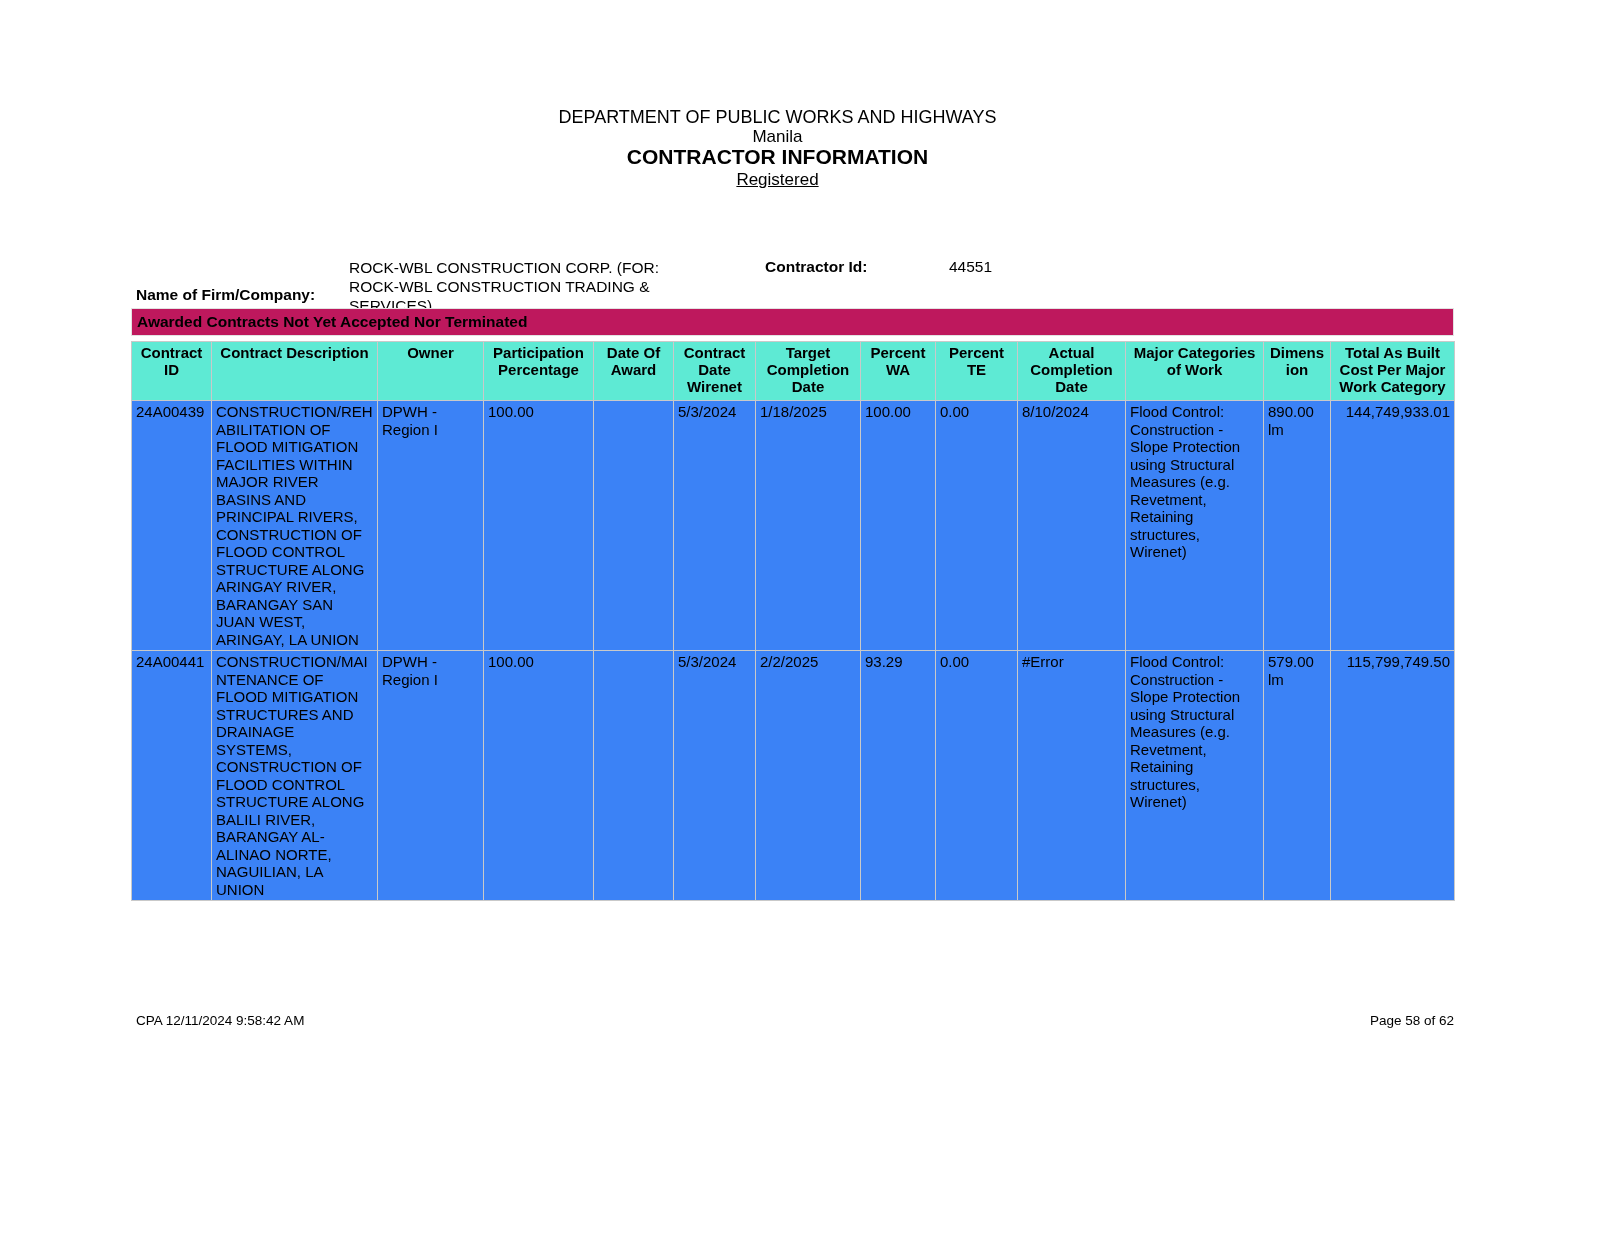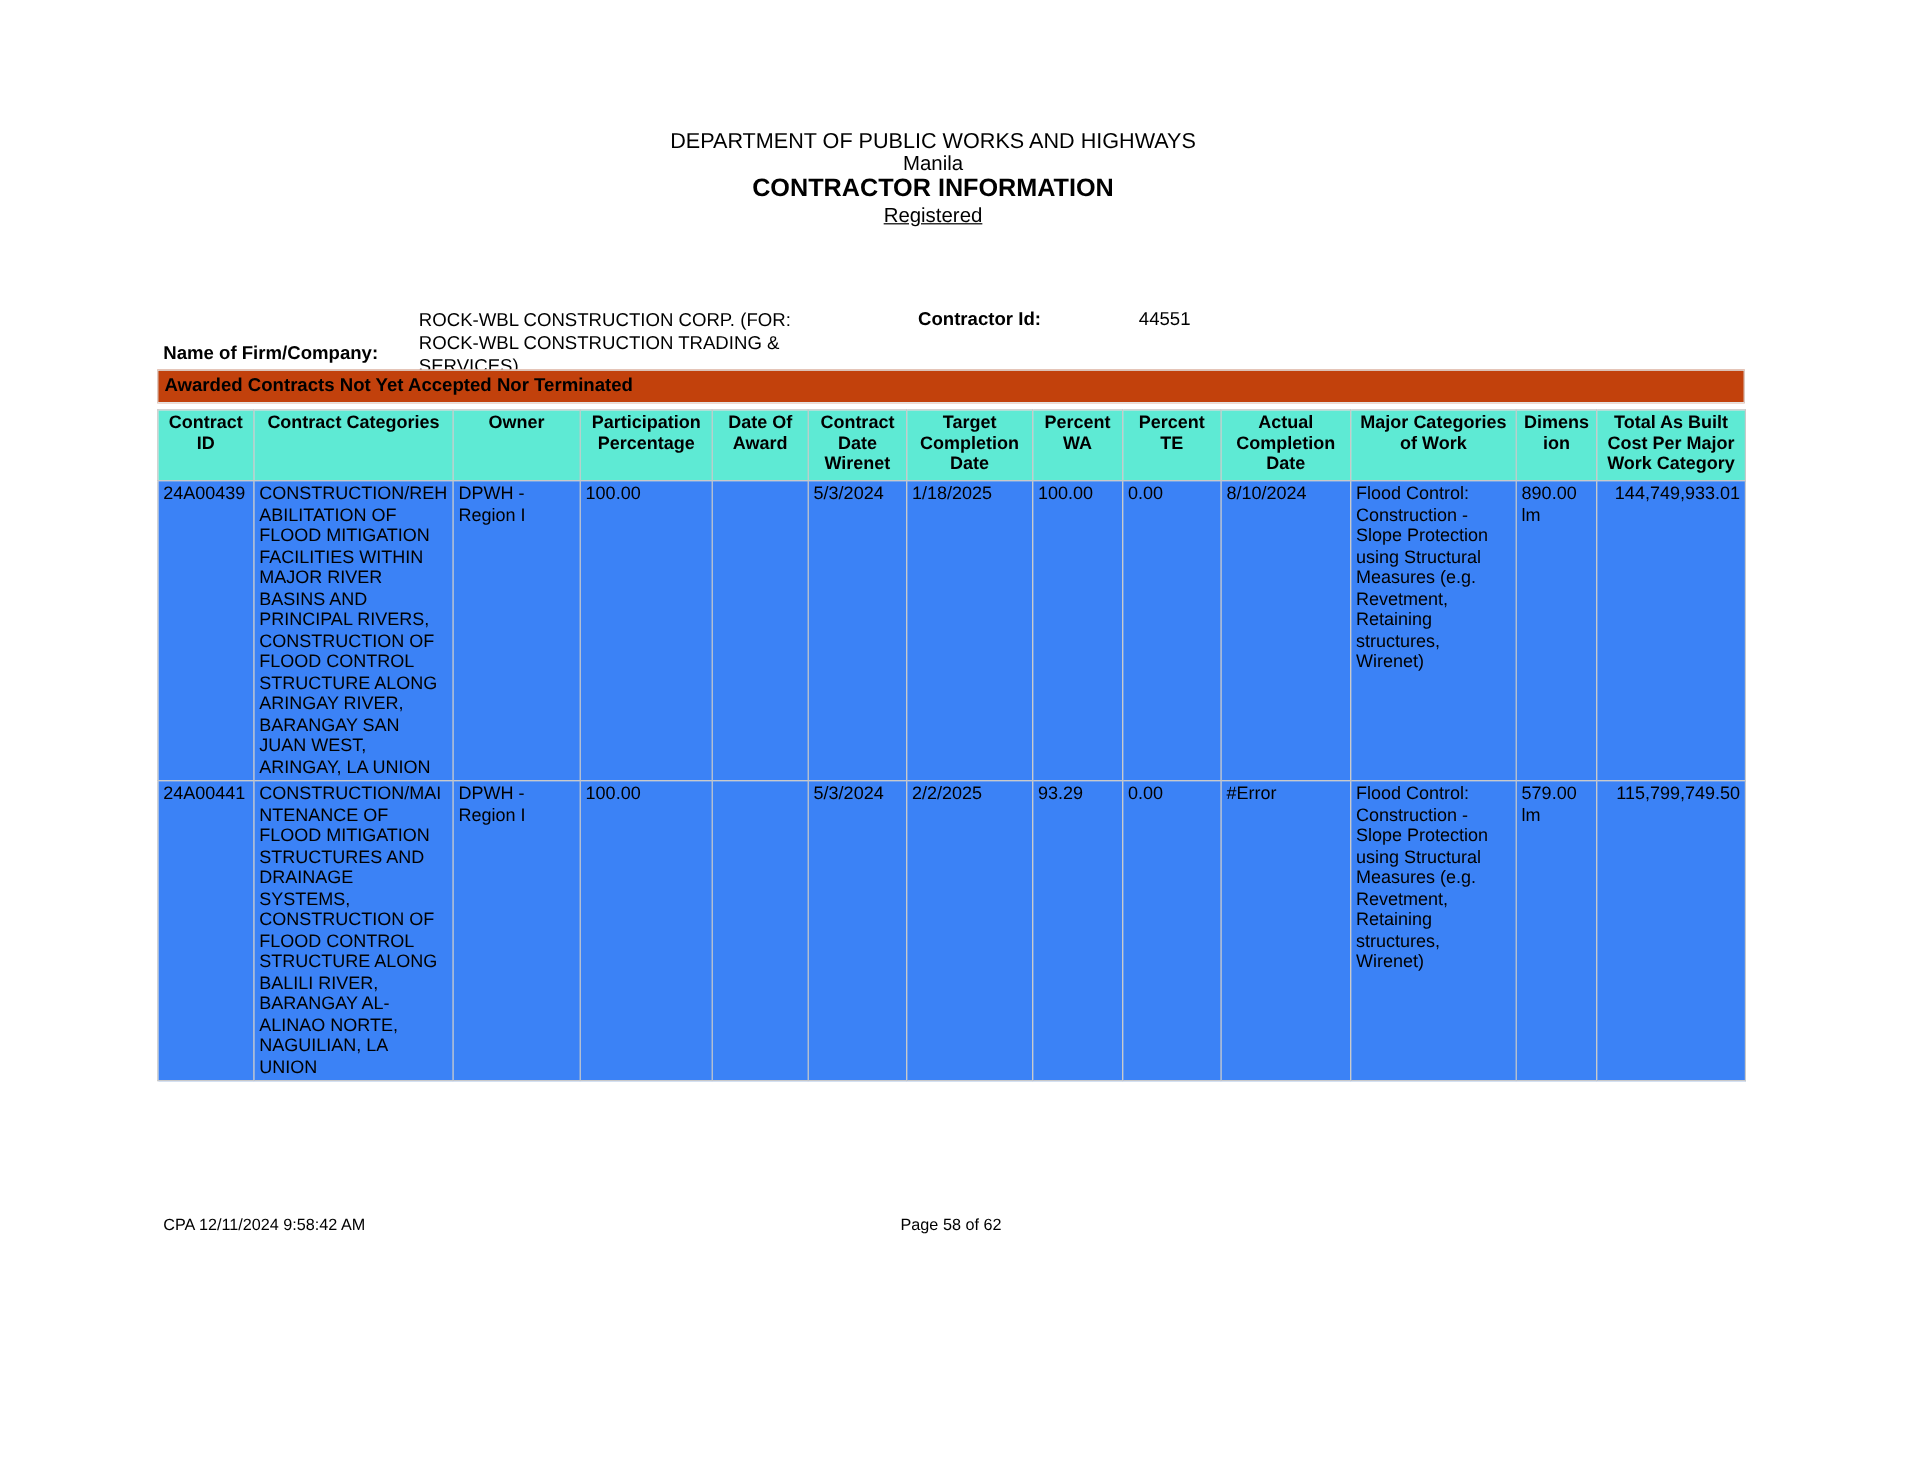--- a/index.html
+++ b/index.html
@@ -38,21 +38,21 @@
   .firm-value   { position:absolute; left:218px; top:2px; width:350px; line-height:19px; }
   .cid-label    { position:absolute; left:634px; top:2px; font-weight:bold; }
   .cid-value    { position:absolute; left:818px; top:2px; }
 
   .section-bar {
     position:absolute;
     left:131px;
     top:308px;
     width:1323px;
     height:28px;
-    background:#c2410c;
+    background:#be185d;
     border:1px solid #e2e2e2;
     font-weight:bold;
     font-size:15.5px;
     line-height:25px;
     padding-left:5px;
   }
 
   table.contract-table {
     position:absolute;
     left:131px;
@@ -90,21 +90,21 @@
     position:absolute;
     left:136px;
     top:1013px;
     font-size:13.5px;
   }
   .footer-right {
     position:absolute;
     left:131px;
     top:1013px;
     width:1323px;
-    text-align:center;
+    text-align:right;
     font-size:13.5px;
   }
 </style>
 </head>
 <body>
 
 <div class="page">
 
   <div class="title-block">
     <div class="t-line2">DEPARTMENT OF PUBLIC WORKS AND HIGHWAYS</div>
@@ -136,21 +136,21 @@
         <col style="width:75px">
         <col style="width:82px">
       <col style="width:108px">
         <col style="width:138px">
         <col style="width:67px">
       <col style="width:124px">
     </colgroup>
     <thead>
       <tr>
         <th>Contract ID</th>
-        <th>Contract Categories</th>
+        <th>Contract Description</th>
         <th>Owner</th>
         <th>Participation Percentage</th>
         <th>Date Of Award</th>
         <th>Contract Date Wirenet</th>
         <th>Target Completion Date</th>
         <th>Percent WA</th>
         <th>Percent TE</th>
         <th>Actual Completion Date</th>
         <th>Major Categories of Work</th>
         <th>Dimension</th>

